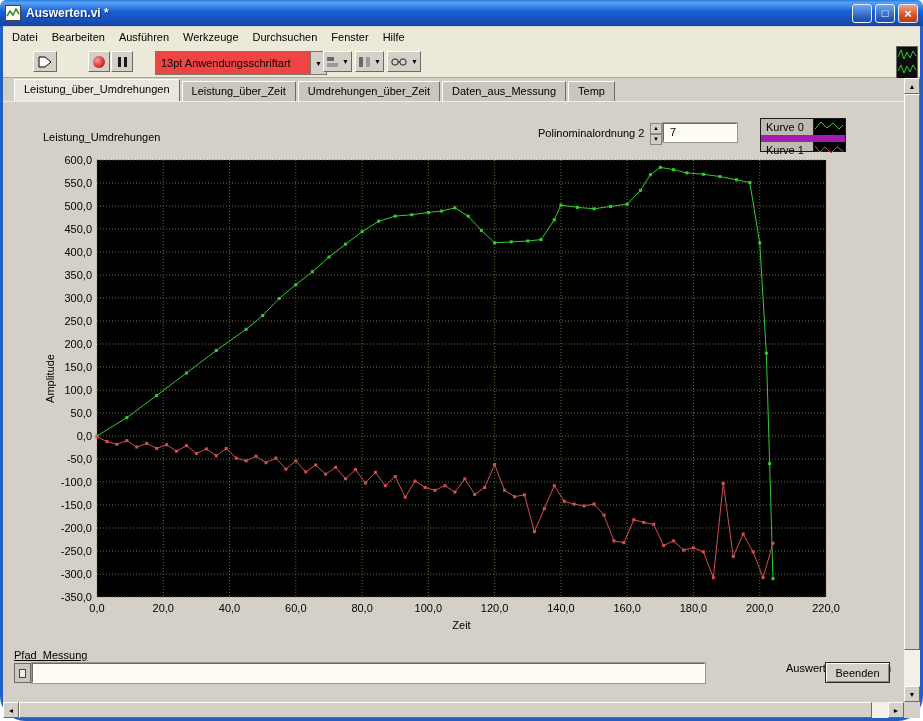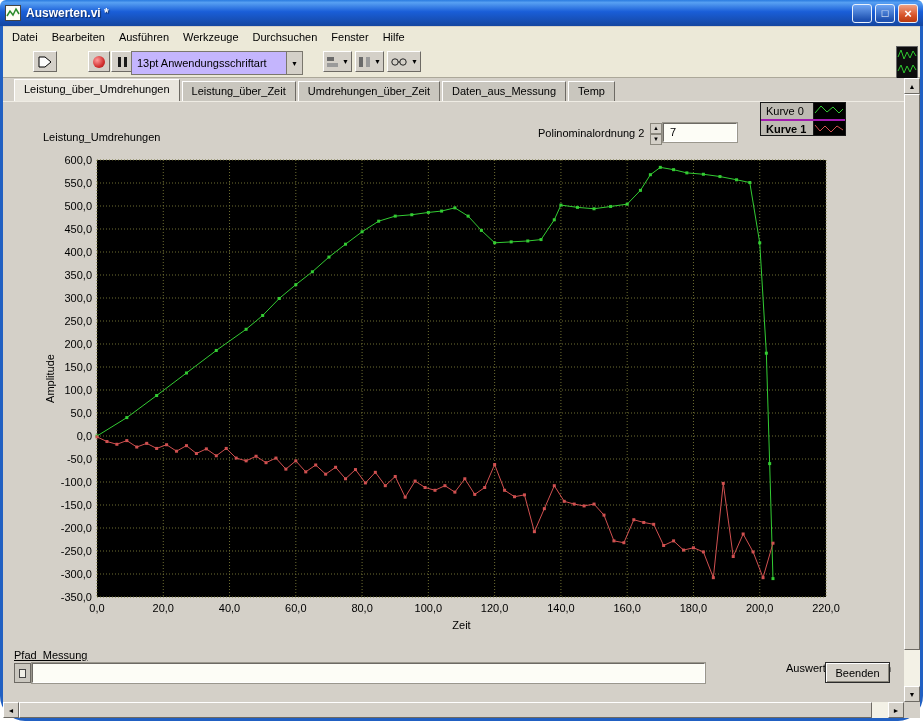--- a/index.html
+++ b/index.html
@@ -32,22 +32,22 @@
   .toolbar { position:absolute; left:0; top:19px; width:100%; height:33px; background:#ece9d8;
     border-bottom:1px solid #aca899; }
   .raised { background:#d4d0c8; border:1px solid; border-color:#ffffff #6d6a64 #6d6a64 #ffffff; }
   .tool-btn { position:absolute; top:6px; height:21px; display:flex; align-items:center; justify-content:center; }
   .run-btn { left:30px; width:24px; }
   .stop-btn { left:85px; width:22px; }
   .pause-btn { left:108px; width:22px; }
   .stop-circle { width:12px; height:12px; border-radius:50%;
     background: radial-gradient(circle at 35% 35%, #ff9a9a, #d23030 60%, #a01010); }
   .pause-bar { width:3px; height:10px; background:#1a1a1a; margin:0 1.5px; }
-  .font-combo { position:absolute; left:128px; top:6px; width:172px; height:24px;
-    background:#c4b5fd; border:1px solid #7a776d; display:flex; align-items:center; }
+  .font-combo { position:absolute; left:152px; top:6px; width:172px; height:24px;
+    background:#ef4444; border:1px solid #7a776d; display:flex; align-items:center; }
   .font-combo .txt { flex:1; padding-left:5px; white-space:nowrap; overflow:hidden; }
   .combo-arrow { width:16px; height:100%; display:flex; align-items:center; justify-content:center;
     font-size:7px; background:#d4d0c8; border-left:1px solid #7a776d; }
   .mini-combo { position:absolute; top:6px; height:21px; display:flex; align-items:center;
     padding:0 2px; }
   .mini-combo .arr { font-size:7px; margin-left:3px; }
   .vi-badge { position:absolute; right:2px; top:1px; width:22px; height:49px;
     background:#0d0d0d; border:1px solid #666; }
 
   
@@ -62,23 +62,23 @@
   .graph-label { position:absolute; left:40px; top:53px; }
   .poly-label { position:absolute; left:535px; top:49px; }
   .poly-spinner { position:absolute; left:647px; top:45px; width:12px; height:19px;
     display:flex; flex-direction:column; }
   .poly-spinner span { flex:1; font-size:6px; line-height:9px; text-align:center;
     background:#d4d0c8; border:1px solid #8a877d; }
   .poly-field { position:absolute; left:660px; top:45px; width:74px; height:19px; background:#fdfdf6;
     border:1px solid; border-color:#6d6a64 #ffffff #ffffff #6d6a64; outline:1px solid #9a978d;
     padding:2px 0 0 6px; }
 
-  .legend { position:absolute; left:757px; top:24px; border:1px solid #1a1a1a; background:#bdbab2; z-index:3; }
+  .legend { position:absolute; left:757px; top:40px; border:1px solid #1a1a1a; background:#bdbab2; z-index:3; }
   .legend-row { display:flex; align-items:stretch; height:16px; }
-  .legend-row + .legend-row { border-top:2px solid #a21caf;font-weight:bold; }
+  .legend-row + .legend-row { border-top:7px solid #a21caf; }
   .legend-name { width:52px; padding:2px 0 0 5px; }
   .legend-sample { width:32px; background:#000; border-left:1px solid #1a1a1a; }
 
   .chart-wrap { position:absolute; left:37px; top:70px; width:800px; height:492px; }
   svg text { font-family:"Liberation Sans", sans-serif; }
 
   
   .path-label { position:absolute; left:11px; top:571px;text-decoration:underline; }
   .path-control { position:absolute; left:11px; top:585px; width:691px; height:20px; display:flex; }
   .path-icon { width:17px; height:100%; background:#cac7bf; border:1px solid #6d6a64;

